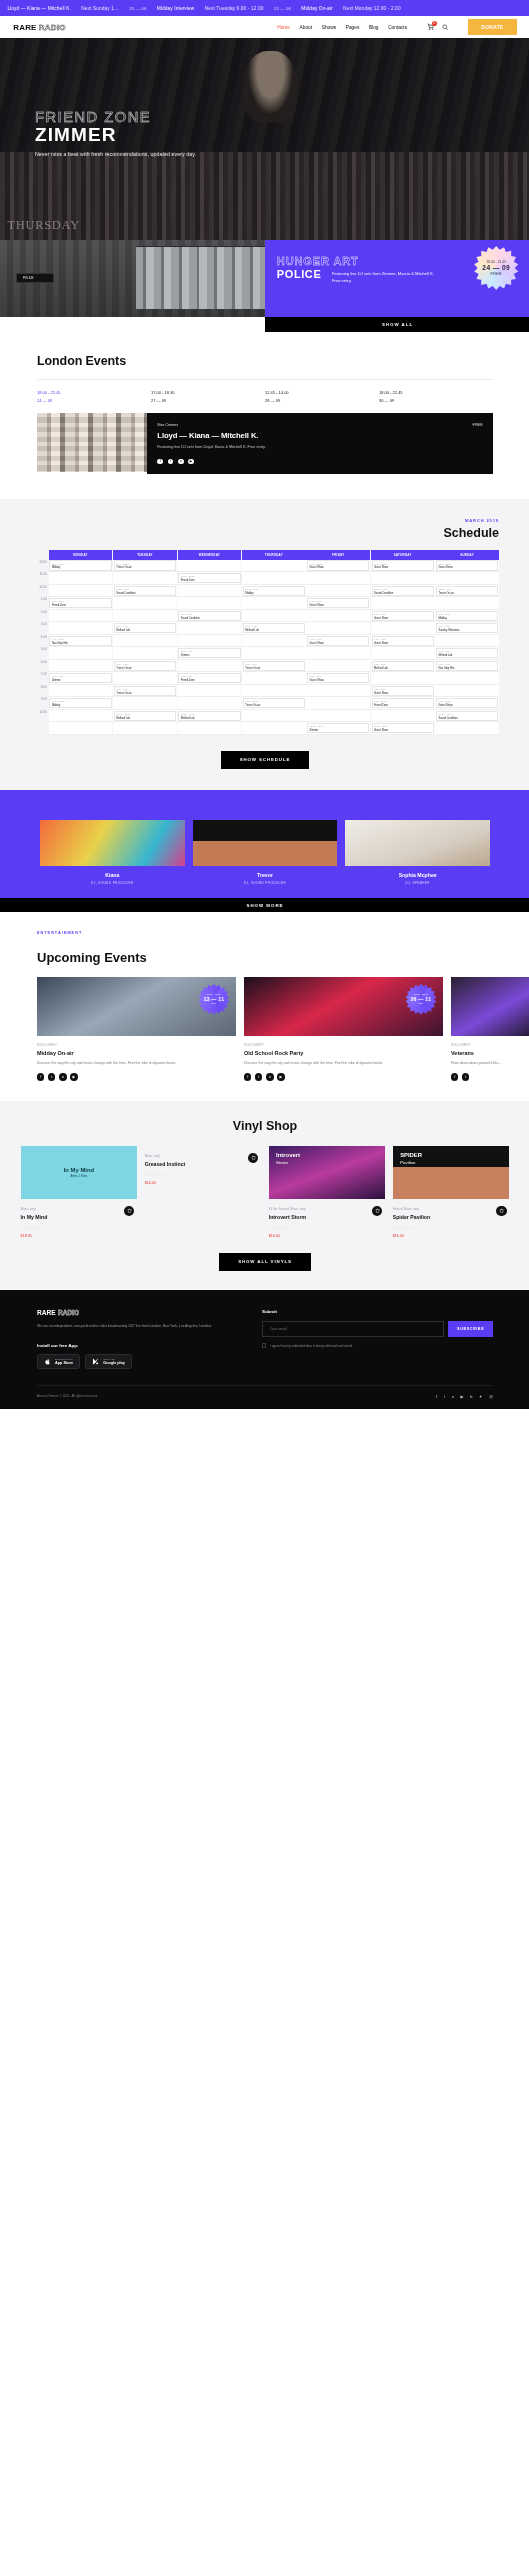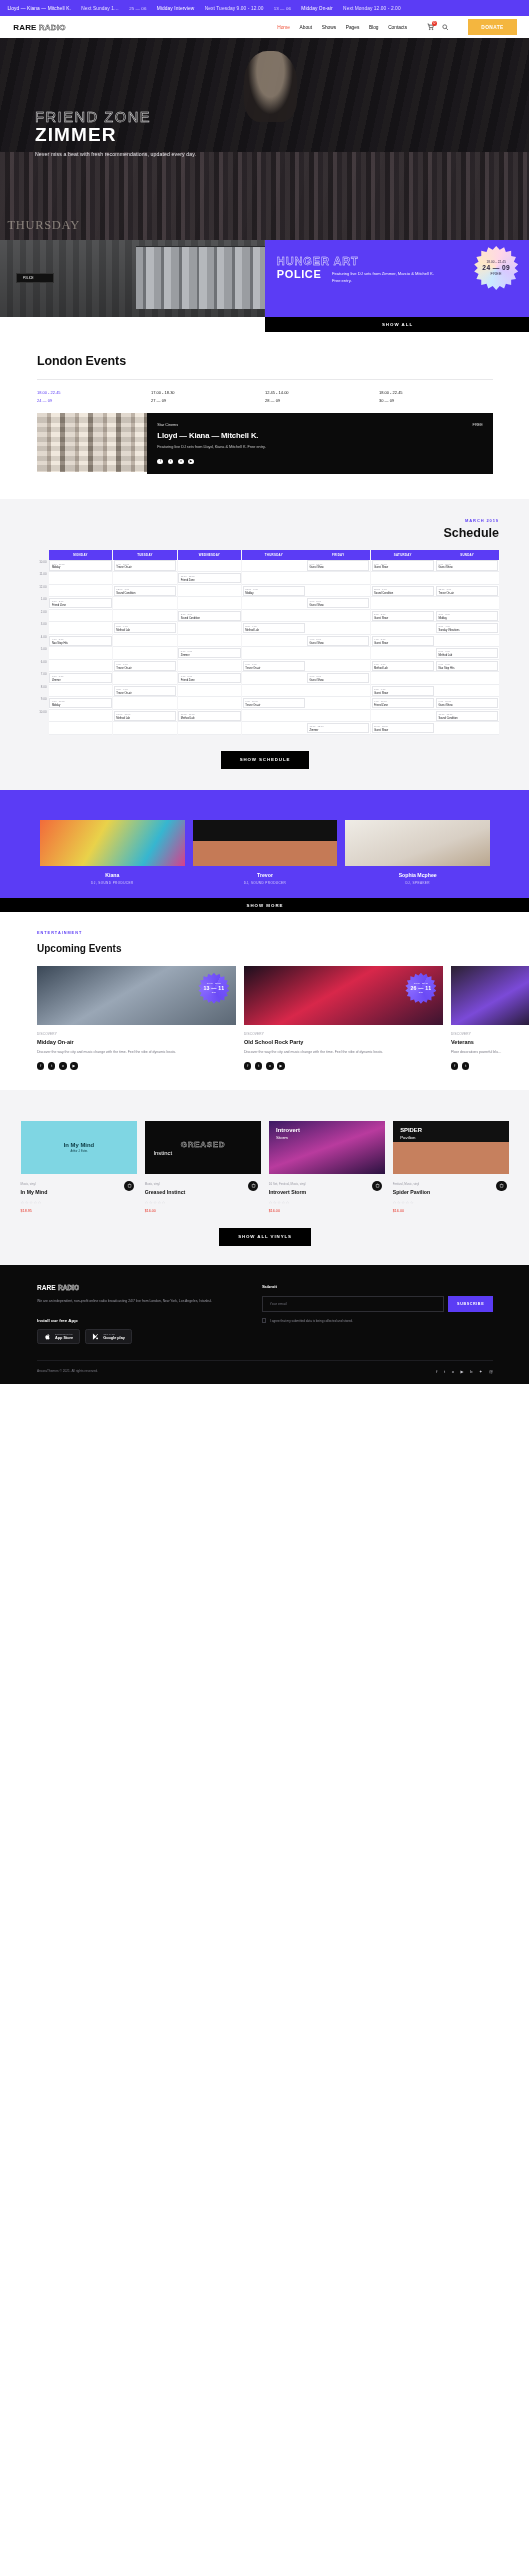--- a/index.html
+++ b/index.html
@@ -209,21 +209,21 @@
   .showmore {
     margin-top:13.2px; background:#000; color:#fff; width:100%;
     height:14.7px; display:flex; align-items:center; justify-content:center;
     font-size:4.4px; letter-spacing:1px; font-weight:700; cursor:pointer;
   }
 
   
   .upcoming { background:#fff; padding:19px 0 20.6px 0; }
   .up-head { padding:0 37px; }
   .up-kicker { color:#5B3CF5; font-size:3.8px; letter-spacing:1px; font-weight:700; }
-  .up-title { font-size:10px; font-weight:700; margin-top:8px; }
+  .up-title { font-size:13px; font-weight:700; margin-top:15px; }
   .up-row { display:flex; gap:8px; margin-top:11.8px; padding-left:37px; }
   .up-card { width:199px; flex:0 0 199px; }
   .up-card.partial { flex:0 0 88px; width:88px; overflow:hidden; }
   .up-img { height:59px; position:relative; overflow:hidden; }
   .up-img.a { background:linear-gradient(150deg,#3a4756,#9aa7b6 45%,#5b6774); }
   .up-img.b { background:linear-gradient(150deg,#1a0f1d,#d8274a 45%,#3b1430); }
   .up-img.c { background:linear-gradient(150deg,#2a2030,#7b4ad8 55%,#1d1524); }
   .up-date {
     position:absolute; right:6.6px; top:6.6px; width:31px; height:31px;
     background:conic-gradient(from 30deg,#7b5cff,#6b4af5,#8a6bff,#6b4af5);
@@ -708,44 +708,41 @@
         <div class="up-desc">Floor decorations powerful blu…</div>
         <div class="up-soc">
           <i>f</i>
           <i>t</i>
         </div>
       </div>
     </div>
   </div>
 
   <div class="vinyl">
+    <h2>Vinyl Shop</h2>
     <div class="vinyl-row">
       <div class="v-card">
         <div class="v-img a">
           <div class="v-t1">In My Mind</div>
           <div class="v-t2">Arthur J. Estes</div>
         </div>
         <div class="v-info">
           <div class="v-cat">Music, vinyl</div>
           <div class="v-name">In My Mind</div>
           <div class="v-stars">☆☆☆☆☆</div>
           <div class="v-price">$18.95</div>
           <div class="v-cart">
             <svg viewBox="0 0 24 24" fill="none" stroke="#fff" stroke-width="2">
                 <path d="M5 7h14l-1.5 13h-11L5 7z"></path>
                 <path d="M9 7a3 3 0 0 1 6 0"></path>
               </svg>
           </div>
         </div>
       </div>
       <div class="v-card">
-        <div class="v-img b">
-          <div class="v-out">GREASED</div>
-          <div class="v-in">Instinct</div>
-        </div>
         <div class="v-info">
           <div class="v-cat">Music, vinyl</div>
           <div class="v-name">Greased Instinct</div>
           <div class="v-stars">☆☆☆☆☆</div>
           <div class="v-price">$16.00</div>
           <div class="v-cart">
             <svg viewBox="0 0 24 24" fill="none" stroke="#fff" stroke-width="2">
                 <path d="M5 7h14l-1.5 13h-11L5 7z"></path>
                 <path d="M9 7a3 3 0 0 1 6 0"></path>
               </svg>

